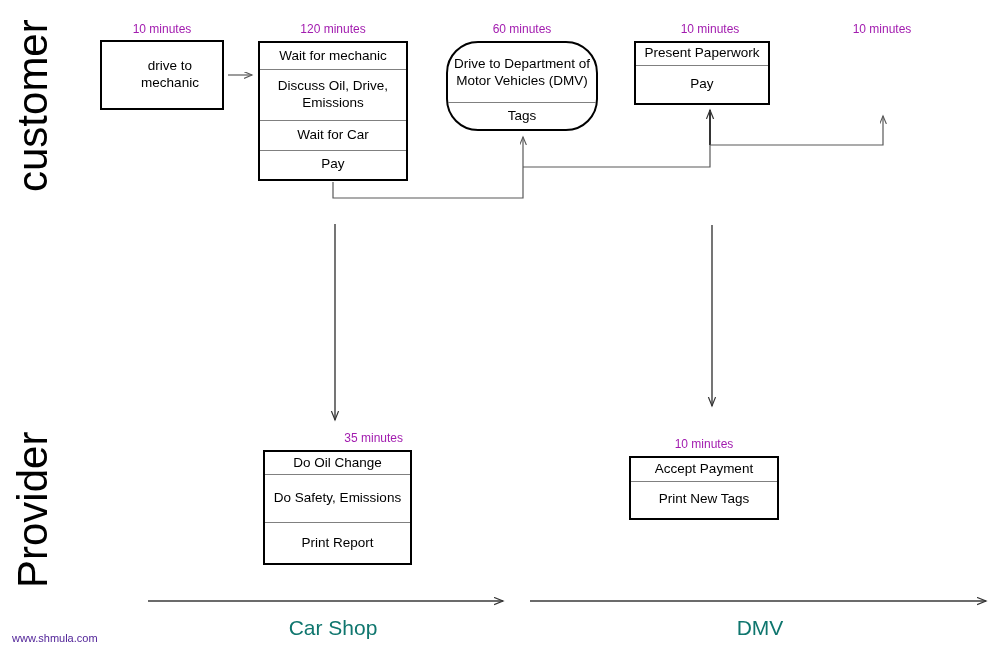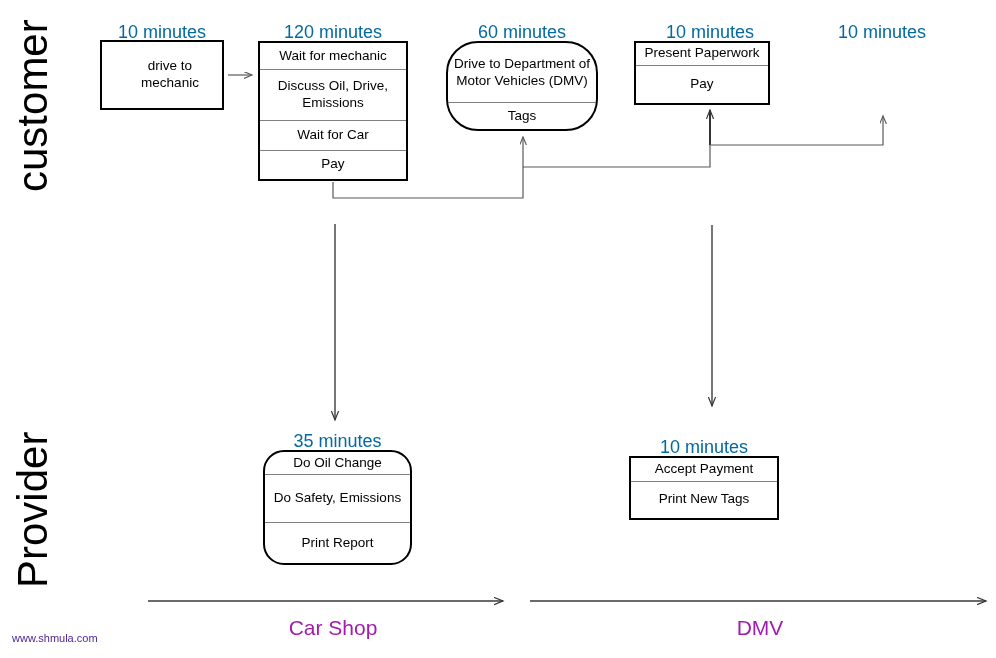--- a/index.html
+++ b/index.html
@@ -32,24 +32,24 @@
     top: 192px;
     transform: rotate(-90deg);
   }
   #lane-provider {
     left: 12px;
     top: 588px;
     transform: rotate(-90deg);
   }
   .duration {
     position: absolute;
-    font-size: 18px;
+    font-size: 12px;
     text-align: center;
     white-space: nowrap;
-    color: #0369a1;
+    color: #a21caf;
   }
   .proc-box {
     position: absolute;
     box-sizing: border-box;
     border: 2.2px solid #000;
     background: #fff;
     display: flex;
     flex-direction: column;
   }
   .proc-row {
@@ -76,21 +76,21 @@
     top: 0;
     width: 996px;
     height: 658px;
     pointer-events: none;
   }
   .phase-label {
     position: absolute;
     font-size: 21px;
     text-align: center;
     white-space: nowrap;
-    color: #a21caf;
+    color: #0f766e;
   }
   .watermark {
     position: absolute;
     left: 12px;
     top: 632px;
     font-size: 11px;
     color: #4c1d95;
   }
 </style>
 </head>
@@ -121,22 +121,22 @@
   </div>
 
   <div class="duration" style="left:634px; top:22px; width:152px;">10 minutes</div>
   <div class="proc-box" style="left:634px; top:41px; width:136px; height:64px;">
     <div class="proc-row" style="height:24px;">Present Paperwork</div>
     <div class="proc-row" style="height:40px;">Pay</div>
   </div>
 
   <div class="duration" style="left:820px; top:22px; width:124px;">10 minutes</div>
 
-  <div class="duration" style="left:263px; top:431px; width:149px;">35 minutes</div>
-  <div class="proc-box" style="left:263px; top:450px; width:149px; height:115px;border-radius:21px;">
+  <div class="duration" style="left:254px; top:431px; width:149px;text-align:right;">35 minutes</div>
+  <div class="proc-box" style="left:263px; top:450px; width:149px; height:115px;">
     <div class="proc-row" style="height:24px;">Do Oil Change</div>
     <div class="proc-row" style="height:50px;">Do Safety, Emissions</div>
     <div class="proc-row" style="height:41px;">Print Report</div>
   </div>
 
   <div class="duration" style="left:629px; top:437px; width:150px;">10 minutes</div>
   <div class="proc-box" style="left:629px; top:456px; width:150px; height:64px;">
     <div class="proc-row" style="height:25px;">Accept Payment</div>
     <div class="proc-row" style="height:39px;">Print New Tags</div>
   </div>

